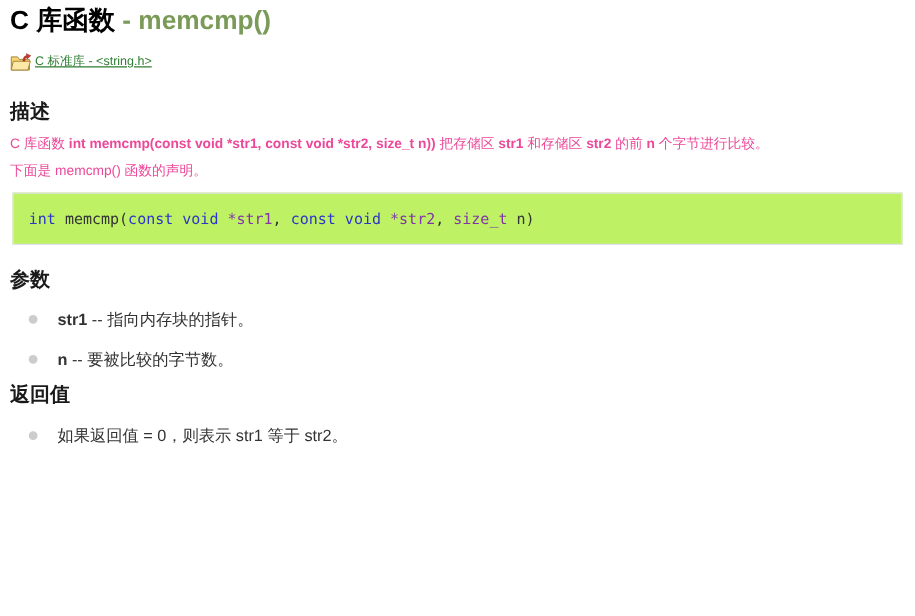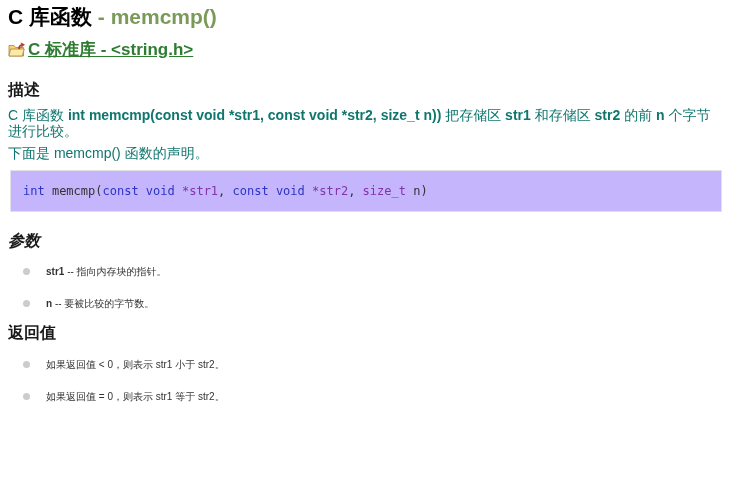--- a/index.html
+++ b/index.html
@@ -12,54 +12,54 @@
   .content { padding:5px 8px 0 8px; }
 
   h1.page-title {
     font-size:21px; line-height:24px; font-weight:bold; color:#000000;
     margin:0 0 0 0;
   }
   h1.page-title .fn { color:#7a9a58; }
 
   .breadcrumb {
     display:flex; align-items:center; gap:3px;
-    margin:12px 0 0 0; font-size:17px; line-height:17px;font-weight:bold;
+    margin:12px 0 0 0; font-size:10px; line-height:17px;
   }
   .breadcrumb a { color:#2e7d32; text-decoration:underline; }
   .breadcrumb .icon { display:inline-flex; width:17px; height:16px; }
 
   h2.section-heading {
     font-size:16px; line-height:22px; font-weight:bold; color:#1a1a1a;
     margin:21px 0 0 0;
   }
   h2.tight { margin-top:20px; }
-  h2.params-h { margin-top:18px;font-style:italic; }
+  h2.params-h { margin-top:18px; }
   h2.returns-h { margin-top:10px; }
 
   p.body-text {
-    font-size:14px; line-height:16px; margin:6px 0 0 0; color:#0f766e;
+    font-size:11px; line-height:16px; margin:6px 0 0 0; color:#ec4899;
   }
   p.body-text b { font-weight:bold; }
 
   pre.code-block {
     margin:9px 2px 0 2px;
-    background:#c4b5fd; border:1px solid #e1e1e8;
+    background:#bef264; border:1px solid #e1e1e8;
     padding:12px 12px; font-family:"DejaVu Sans Mono","Liberation Mono",monospace;
     font-size:12px; line-height:16px; color:#333333;
     white-space:pre; overflow:hidden;
   }
   .tok-kw { color:#2b35c7; }
   .tok-tp { color:#8135a8; }
   .tok-pl { color:#333333; }
 
   ul.dot-list { list-style:none; margin:12px 0 0 0; padding:0 0 0 15px; }
   ul.dot-list.returns { margin-top:13px; }
   ul.dot-list li {
     position:relative; padding-left:23px; margin:0 0 16px 0;
-    font-size:10px; line-height:16px;
+    font-size:13px; line-height:16px;
   }
   ul.dot-list li:last-child { margin-bottom:0; }
   .bullet {
     position:absolute; left:0; top:4px; width:7px; height:7px;
     border-radius:50%; background:#cccccc; display:block;
   }
 </style>
 </head>
 <body>
 
@@ -86,17 +86,16 @@
   <pre class="code-block"><code><span class="tok-kw">int </span><span class="tok-pl">memcmp(</span><span class="tok-kw">const void </span><span class="tok-tp">*str1</span><span class="tok-pl">, </span><span class="tok-kw">const void </span><span class="tok-tp">*str2</span><span class="tok-pl">, </span><span class="tok-tp">size_t</span><span class="tok-pl"> n)</span></code></pre>
 
   <h2 class="section-heading params-h">参数</h2>
   <ul class="dot-list">
     <li><span class="bullet"></span><b>str1</b><span> -- 指向内存块的指针。</span></li>
     <li><span class="bullet"></span><b>n</b><span> -- 要被比较的字节数。</span></li>
   </ul>
 
   <h2 class="section-heading returns-h">返回值</h2>
   <ul class="dot-list returns">
-    <li><span class="bullet"></span><span>如果返回值 &lt; 0，则表示 str1 小于 str2。</span></li>
     <li><span class="bullet"></span><span>如果返回值 = 0，则表示 str1 等于 str2。</span></li>
   </ul>
 
 </div>
 
 </body></html>

